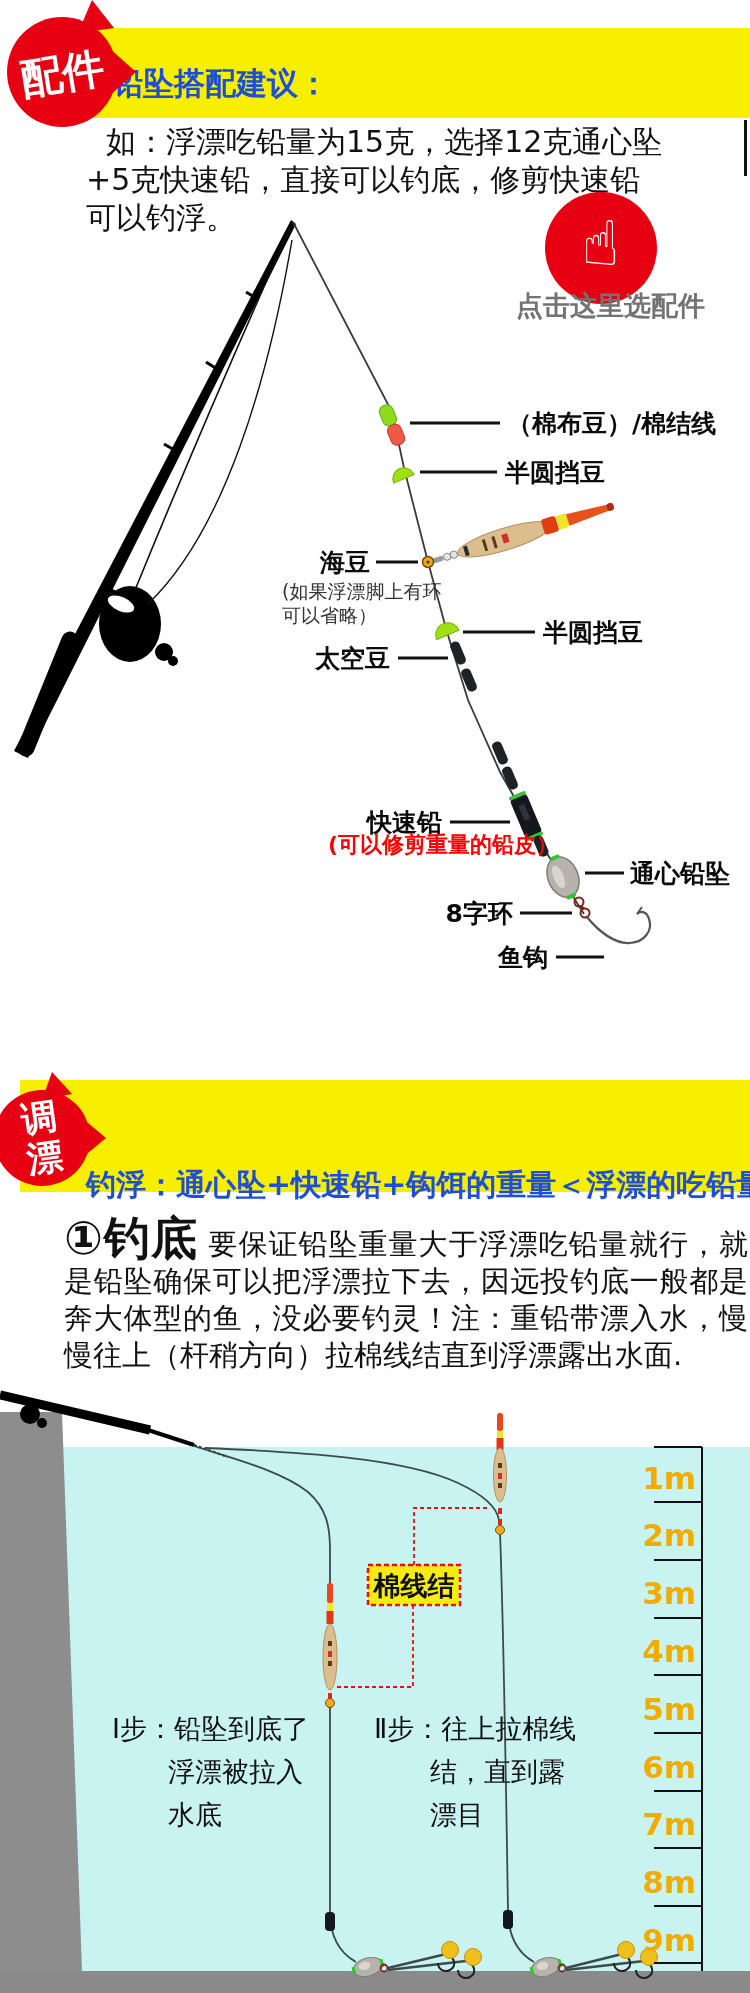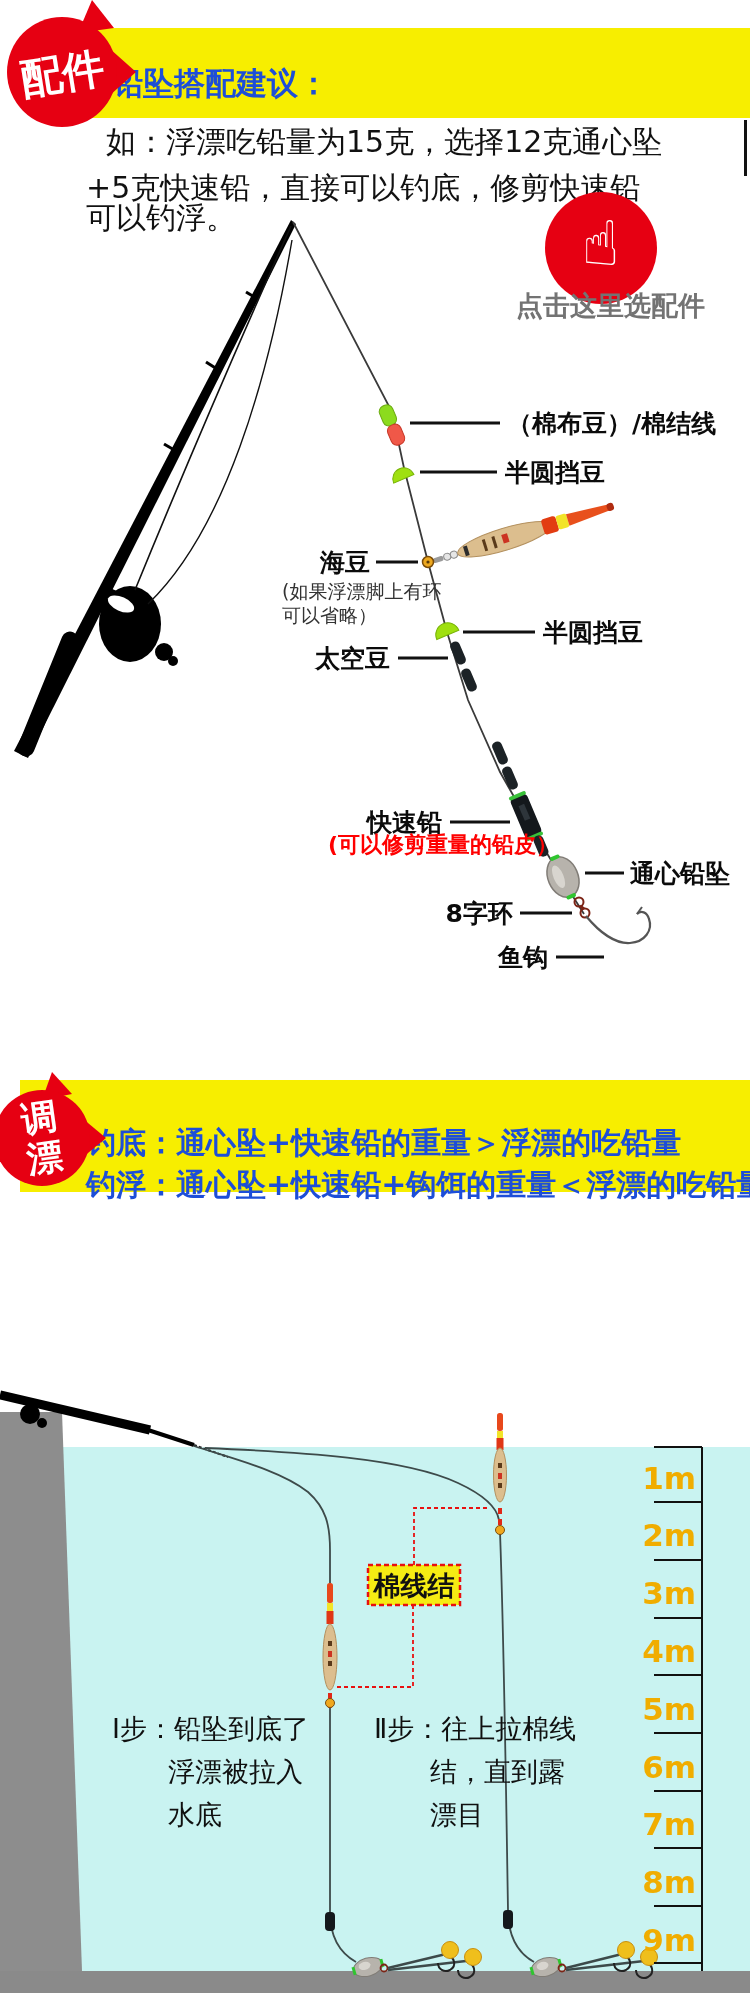--- a/index.html
+++ b/index.html
@@ -35,21 +35,21 @@
   <div class="bannerline" style="left:112px;top:36px;">铅坠搭配建议：</div>
 
   <svg class="abs" style="left:4px;top:0px;" width="136" height="134" viewBox="0 0 136 134">
     <polygon points="88,0 110,28 74,33" fill="#e60012"></polygon>
     <polygon points="96,40 132,72 96,104" fill="#e60012"></polygon>
     <circle cx="58" cy="72" r="55" fill="#e60012"></circle>
     <text class="badgetxt" x="58" y="88" font-size="42" text-anchor="middle" transform="rotate(-9 58 72)">配件</text>
   </svg>
 
   <div class="exline" style="left:86px;top:122px;margin-left:20px;">如：浮漂吃铅量为15克，选择12克通心坠</div>
-  <div class="exline" style="left:86px;top:160px;margin-top:8px;">+5克快速铅，直接可以钓底，修剪快速铅</div>
+  <div class="exline" style="left:86px;top:160px;">+5克快速铅，直接可以钓底，修剪快速铅</div>
   <div class="exline" style="left:86px;top:198px;text-align:center;">可以钓浮。</div>
   <div class="edge-tick" style="left:744px;top:120px;"></div>
 
   <div class="hintcircle" style="left:545px;top:192px;">
     <span class="hand">☝</span>
   </div>
   <div class="hint" style="left:516px;top:288px;">点击这里选配件</div>
 
   <svg class="abs" style="left:0px;top:200px;" width="750" height="810" viewBox="0 0 750 810">
 
@@ -161,33 +161,36 @@
     <text class="svglabel" x="630" y="682">通心铅坠</text>
 
     <line x1="520" y1="713" x2="572" y2="713" stroke="#111" stroke-width="3"></line>
     <text class="svglabel" x="513" y="722" text-anchor="end">8字环</text>
 
     <line x1="556" y1="757" x2="604" y2="757" stroke="#111" stroke-width="3"></line>
     <text class="svglabel" x="548" y="766" text-anchor="end">鱼钩</text>
   </svg>
 
   <div class="abs banner" style="left:20px;top:1080px;width:730px;height:112px;"></div>
-  <div class="bannerline" style="left:86px;top:1096px;font-size:30px;">钓底：通心坠+快速铅的重量＞浮漂的吃铅量</div>
   <div class="bannerline" style="left:86px;top:1138px;font-size:30px;">钓浮：通心坠+快速铅+钩饵的重量＜浮漂的吃铅量</div>
 
   <svg class="abs" style="left:0px;top:1072px;" width="114" height="124" viewBox="0 0 114 124">
     <polygon points="52,0 72,22 42,28" fill="#e60012"></polygon>
     <polygon points="70,36 106,66 70,96" fill="#e60012"></polygon>
     <circle cx="42" cy="66" r="48" fill="#e60012"></circle>
     <g transform="rotate(-8 42 66)">
       <text class="badgetxt" x="42" y="58" font-size="36" text-anchor="middle">调</text>
       <text class="badgetxt" x="42" y="98" font-size="36" text-anchor="middle">漂</text>
     </g>
   </svg>
 
+  <div class="para2">
+    <span class="big">①钓底</span>
+    <span>要保证铅坠重量大于浮漂吃铅量就行，就是铅坠确保可以把浮漂拉下去，因远投钓底一般都是奔大体型的鱼，没必要钓灵！注：重铅带漂入水，慢慢往上（杆稍方向）拉棉线结直到浮漂露出水面.</span>
+  </div>
 
   <svg class="abs" style="left:0px;top:1390px;" width="750" height="603" viewBox="0 0 750 603">
     <rect x="0" y="0" width="750" height="603" fill="#ffffff"></rect>
     <rect x="0" y="57" width="750" height="524" fill="#c9f3f1"></rect>
     <rect x="0" y="581" width="750" height="22" fill="#8a8a8a"></rect>
     <polygon points="0,22 62,22 82,581 0,581" fill="#8d8d8d"></polygon>
 
     <line x1="0" y1="5" x2="150" y2="40" stroke="#000" stroke-width="9"></line>
     <line x1="148" y1="40" x2="194" y2="55" stroke="#000" stroke-width="4"></line>
     <circle cx="30" cy="24" r="10" fill="#000"></circle>

